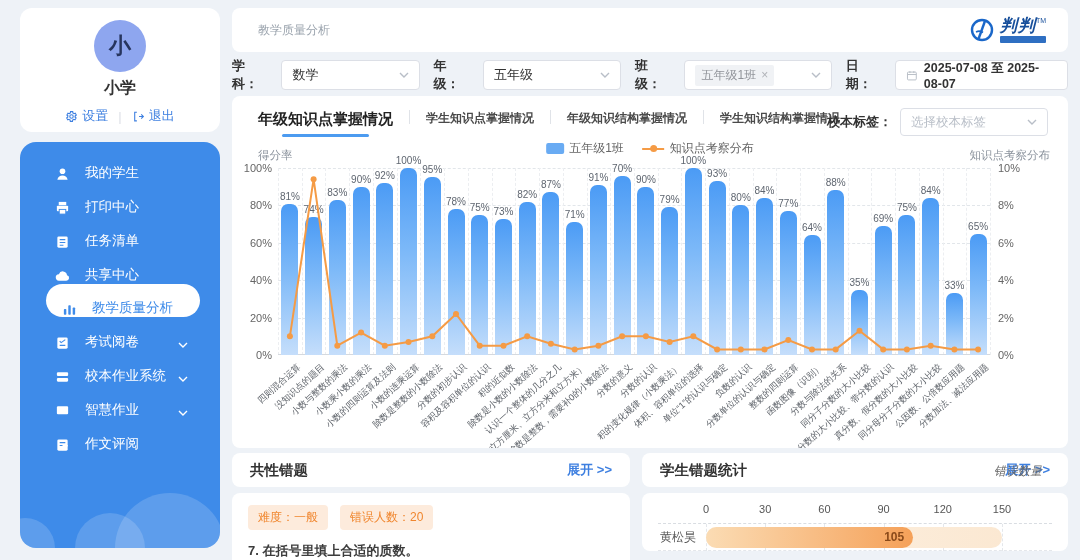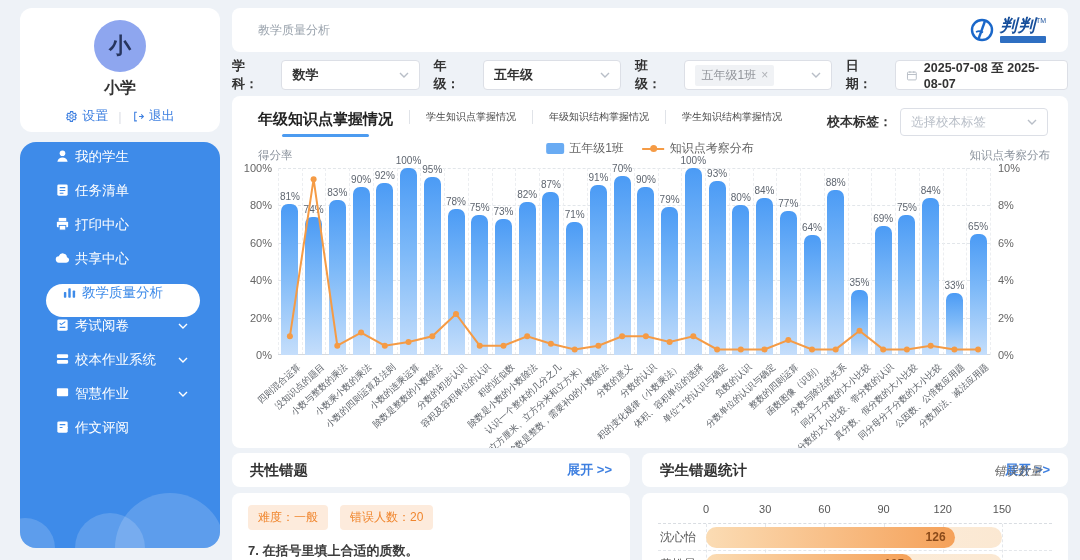--- a/index.html
+++ b/index.html
@@ -9,48 +9,48 @@
 
   
   .profile-card { left:20px; top:8px; width:200px; height:124px; background:#fff; border-radius:12px; text-align:center; }
   .avatar { width:52px; height:52px; border-radius:50%; background:#8ea6ef; color:#27355e; font-size:22px; font-weight:bold;
             line-height:52px; margin:12px auto 6px; }
   .user-name { font-size:16px; font-weight:bold; color:#333; }
   .profile-links { display:flex; justify-content:center; align-items:center; gap:10px; margin-top:8px; font-size:13px; color:#3d7fe0; }
   .profile-links .sep { color:#dcdfe6; }
   .plink { display:flex; align-items:center; gap:4px; cursor:pointer; }
   .menu-panel { left:20px; top:142px; width:200px; height:406px; background:#3e8be9; border-radius:16px; overflow:hidden; padding-top:6px; }
-  .menu-item { position:relative; height:34px; display:flex; align-items:flex-start; gap:5px; padding-left:35px; color:#fff; font-size:13.5px; cursor:pointer; }
+  .menu-item { position:relative; height:34px; display:flex; align-items:flex-end; gap:15px; padding-left:35px; color:#fff; font-size:13.5px; cursor:pointer; }
   .menu-item .chev { position:absolute; right:32px; }
   .menu-item.active { background:#fff; color:#3e8be9; margin:0 20px 0 26px; border-radius:17px; padding-left:16px; height:33px; }
   .menu-item svg { flex:0 0 auto; }
   .cloud { position:absolute; background:rgba(255,255,255,.16); border-radius:50%; }
 
   
   .top-card { left:232px; top:8px; width:836px; height:44px; background:#fff; border-radius:8px; display:flex; align-items:center; justify-content:space-between; padding:0 22px 0 26px; }
   .breadcrumb { font-size:12px; color:#9aa3ad; }
   .brand { display:flex; align-items:center; gap:5px; }
   .brand-text { display:flex; flex-direction:column; line-height:1; }
   .brand-name { font-size:17px; font-weight:bold; font-style:italic; color:#174f9b; letter-spacing:1px; }
   .brand-tm { font-size:7px; color:#174f9b; vertical-align:top; }
   .brand-strip { width:46px; height:7px; background:#2f6fc2; border-radius:1px; margin-top:2px; }
 
   
   .filter-row { left:232px; top:60px; width:836px; height:30px; display:flex; align-items:center; gap:14px; }
   .f-label { font-size:13px; font-weight:bold; color:#333; }
   .select { background:#fff; border:1px solid #dcdfe6; border-radius:4px; height:30px; display:flex; align-items:center; justify-content:space-between; padding:0 10px; font-size:13px; color:#333; cursor:pointer; }
-  .sel-val { font-weight:bold; }
+  .sel-val { font-weight:normal; }
   .tag { background:#f0f2f5; border-radius:2px; padding:2px 6px; font-size:12px; color:#909399; display:flex; align-items:center; gap:5px; }
   .tag .x { cursor:pointer; color:#b0b3b8; }
   .date-box { background:#fff; border:1px solid #dcdfe6; border-radius:4px; height:30px; display:flex; align-items:center; gap:6px; padding:0 10px; font-size:12.5px; font-weight:bold; color:#333; cursor:pointer; }
 
   
   .chart-card { left:232px; top:96px; width:836px; height:352px; background:#fff; border-radius:8px; overflow:hidden; }
   .tab-row { position:absolute; left:26px; top:14px; display:flex; }
-  .tab { font-size:10px; color:#4a4a4a; cursor:pointer; padding-bottom:8px; position:relative; }
+  .tab { font-size:12px; color:#4a4a4a; cursor:pointer; padding-bottom:8px; position:relative;font-weight:bold; }
   .tab.active { font-size:15px; font-weight:bold; color:#222; }
   .tab.active::after { content:""; position:absolute; left:18%; right:18%; bottom:0; height:3px; border-radius:2px; background:#4c9bf0; }
   .tab-sep { width:1px; height:14px; background:#e0e3e8; margin:0 16px 8px; }
   .schooltag-row { position:absolute; right:20px; top:12px; display:flex; align-items:center; gap:8px; }
   .schooltag-row .select { width:148px; height:28px; }
   .placeholder { color:#b8bec7; font-size:12.5px; }
   .legend { position:absolute; left:50%; top:44px; transform:translateX(-50%); display:flex; align-items:center; gap:18px; font-size:12px; color:#666; }
   .lg-bar { width:18px; height:11px; border-radius:2px; background:#69abf3; }
   .lg-line { width:22px; height:2px; background:#f59b45; position:relative; }
   .lg-line::after { content:""; position:absolute; left:8px; top:-2.5px; width:7px; height:7px; border-radius:50%; background:#f59b45; }
@@ -120,32 +120,32 @@
   <div class="cloud" style="width:60px;height:60px;left:-25px;bottom:-30px;"></div>
 <div class="menu-item">
       <svg width="15" height="16" viewBox="0 0 16 16" fill="#ffffff" stroke="none">
         <circle cx="8" cy="5" r="3"></circle>
         <path d="M2.5 14c.6-3 3-4.5 5.5-4.5s4.9 1.5 5.5 4.5z"></path>
       </svg>
       <span>我的学生</span>
     </div>
     <div class="menu-item">
       <svg width="15" height="16" viewBox="0 0 16 16" fill="#ffffff" stroke="none">
-        <rect x="2.5" y="2" width="11" height="12" rx="1.5"></rect>
-        <path d="M5 5.5h6M5 8.5h6M5 11.5h4" stroke="#3e8be9" stroke-width="1.2" fill="none"></path>
-      </svg>
-      <span>任务清单</span>
-    </div>
-    <div class="menu-item">
-      <svg width="15" height="16" viewBox="0 0 16 16" fill="#ffffff" stroke="none">
         <rect x="4" y="1.5" width="8" height="3.5"></rect>
         <rect x="2" y="5.5" width="12" height="6" rx="1"></rect>
         <rect x="4.5" y="9.5" width="7" height="5" fill="#fff" stroke="#3e8be9"></rect>
       </svg>
       <span>打印中心</span>
+    </div>
+    <div class="menu-item">
+      <svg width="15" height="16" viewBox="0 0 16 16" fill="#ffffff" stroke="none">
+        <rect x="2.5" y="2" width="11" height="12" rx="1.5"></rect>
+        <path d="M5 5.5h6M5 8.5h6M5 11.5h4" stroke="#3e8be9" stroke-width="1.2" fill="none"></path>
+      </svg>
+      <span>任务清单</span>
     </div>
     <div class="menu-item">
       <svg width="15" height="16" viewBox="0 0 16 16" fill="#ffffff" stroke="none">
         <path d="M4.5 13a3.5 3.5 0 0 1-.4-7 4.5 4.5 0 0 1 8.7 1.1A3 3 0 0 1 12 13z"></path>
       </svg>
       <span>共享中心</span>
     </div>
     <div class="menu-item active">
       <svg width="15" height="16" viewBox="0 0 16 16" fill="#3e8be9" stroke="none">
         <rect x="2" y="8" width="2.6" height="6" rx="0.8"></rect>
@@ -484,26 +484,20 @@
       </div>
     <span class="se-xlabel" style="position:absolute;">错误数量</span>
     <div class="se-rows" id="se-rows">
         <div class="se-grid" style="left:48.0px"></div>
         <div class="se-grid" style="left:107.2px"></div>
         <div class="se-grid" style="left:166.4px"></div>
         <div class="se-grid" style="left:225.6px"></div>
         <div class="se-grid" style="left:284.8px"></div>
         <div class="se-grid" style="left:344.0px"></div>
         <div class="se-row">
-    <span class="se-name">沈心怡</span>
-    <span class="se-track">
-      <span class="se-bar" style="width:248.6px">126</span>
-    </span>
-        </div>
-        <div class="se-row">
     <span class="se-name">黄松昊</span>
     <span class="se-track">
       <span class="se-bar" style="width:207.2px">105</span>
     </span>
         </div>
       </div>
   </div>
 </div>
 
 </body></html>

